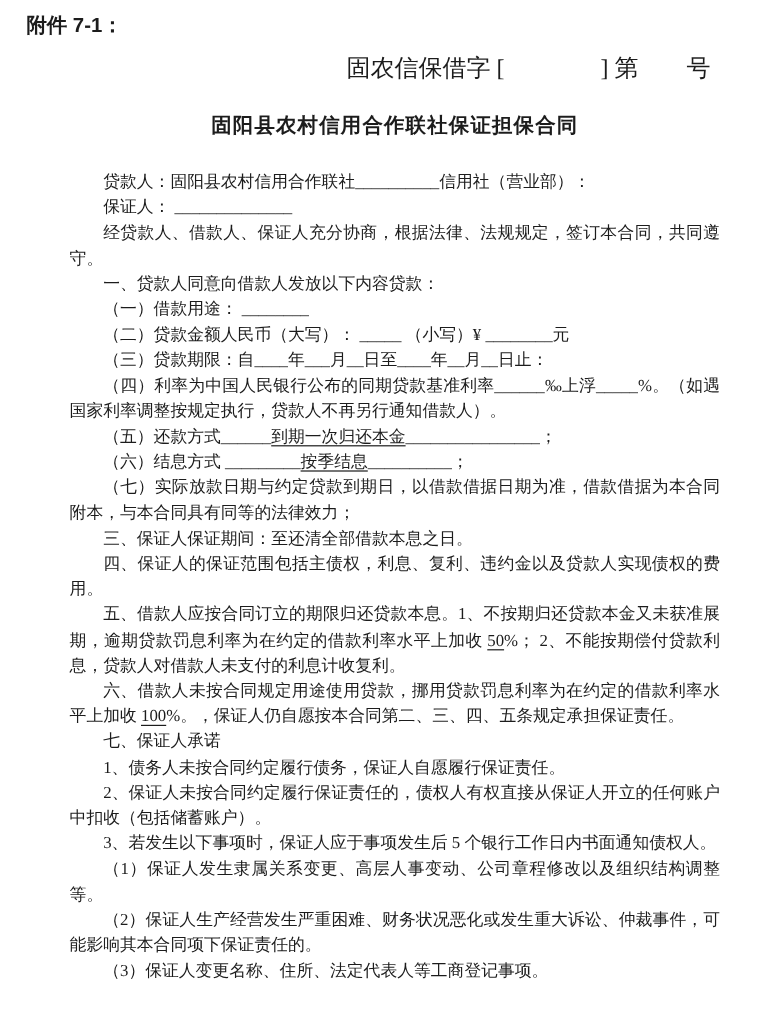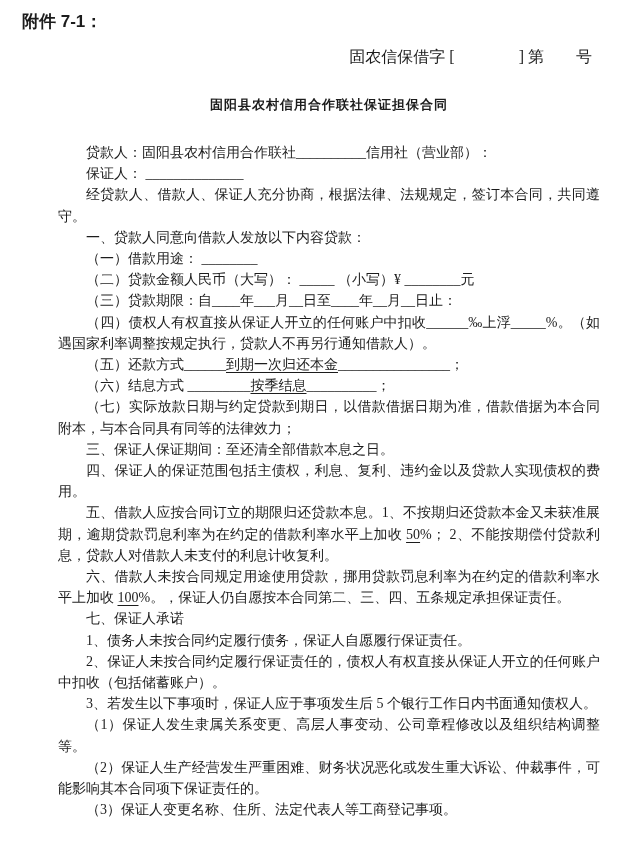--- a/index.html
+++ b/index.html
@@ -8,25 +8,25 @@
     font-family:"Liberation Serif","DejaVu Serif",serif;
     position:relative;box-sizing:border-box;
     padding:10px 38px 6px 58px;overflow:hidden;
     margin:0 auto;
   }
   .attachment{
     font-family:"Liberation Sans","DejaVu Sans",sans-serif;
     font-weight:bold;font-size:17px;margin-left:-36px;line-height:24px;
   }
   .doc-number{
-    text-align:right;font-size:16px;margin-top:13px;padding-right:8px;
+    text-align:right;font-size:20px;margin-top:13px;padding-right:8px;
     line-height:20px;white-space:pre;
   }
   .title{
-    text-align:center;font-size:13px;font-weight:bold;
+    text-align:center;font-size:17px;font-weight:bold;
     margin:27px 0 0 0;line-height:22px;letter-spacing:1px;
   }
   .body{margin-top:26px;}
   .para{
     margin:0;text-indent:2em;text-align:justify;
     line-height:21.2px;font-size:14px;
     word-break:break-all;
   }
   .filled{
     text-decoration:underline;
@@ -42,21 +42,21 @@
   <div class="doc-number">固农信保借字 [　　　　] 第　　号</div>
   <div class="title">固阳县农村信用合作联社保证担保合同</div>
   <div class="body">
       <p class="para"><span>贷款人：固阳县农村信用合作联社</span><span class="blank-run">__________</span><span>信用社（营业部）：</span></p>
       <p class="para"><span>保证人： </span><span class="blank-run">______________</span></p>
       <p class="para"><span>经贷款人、借款人、保证人充分协商，根据法律、法规规定，签订本合同，共同遵守。</span></p>
       <p class="para"><span>一、贷款人同意向借款人发放以下内容贷款：</span></p>
       <p class="para"><span>（一）借款用途： </span><span class="blank-run">________</span></p>
       <p class="para"><span>（二）贷款金额人民币（大写）： </span><span class="blank-run">_____</span><span> （小写）¥ </span><span class="blank-run">________</span><span>元</span></p>
       <p class="para"><span>（三）贷款期限：自</span><span class="blank-run">____</span><span>年</span><span class="blank-run">___</span><span>月</span><span class="blank-run">__</span><span>日至</span><span class="blank-run">____</span><span>年</span><span class="blank-run">__</span><span>月</span><span class="blank-run">__</span><span>日止：</span></p>
-      <p class="para"><span>（四）债权人有权直接从保证人开立的任何账户中扣收</span><span class="blank-run">______</span><span>‰上浮</span><span class="blank-run">_____</span><span>%。（如遇国家利率调整按规定执行，贷款人不再另行通知借款人）。</span></p>
+      <p class="para"><span>（四）利率为中国人民银行公布的同期贷款基准利率</span><span class="blank-run">______</span><span>‰上浮</span><span class="blank-run">_____</span><span>%。（如遇国家利率调整按规定执行，贷款人不再另行通知借款人）。</span></p>
       <p class="para"><span>（五）还款方式</span><span class="blank-run">______</span><span class="filled">到期一次归还本金</span><span class="blank-run">________________</span><span>；</span></p>
       <p class="para"><span>（六）结息方式 </span><span class="blank-run">_________</span><span class="filled">按季结息</span><span class="blank-run">__________</span><span>；</span></p>
       <p class="para"><span>（七）实际放款日期与约定贷款到期日，以借款借据日期为准，借款借据为本合同附本，与本合同具有同等的法律效力；</span></p>
       <p class="para"><span>三、保证人保证期间：至还清全部借款本息之日。</span></p>
       <p class="para"><span>四、保证人的保证范围包括主债权，利息、复利、违约金以及贷款人实现债权的费用。</span></p>
       <p class="para"><span>五、借款人应按合同订立的期限归还贷款本息。1、不按期归还贷款本金又未获准展期，逾期贷款罚息利率为在约定的借款利率水平上加收 </span><span class="filled">50</span><span>%；  2、不能按期偿付贷款利息，贷款人对借款人未支付的利息计收复利。</span></p>
       <p class="para"><span>六、借款人未按合同规定用途使用贷款，挪用贷款罚息利率为在约定的借款利率水平上加收 </span><span class="filled">100</span><span>%。，保证人仍自愿按本合同第二、三、四、五条规定承担保证责任。</span></p>
       <p class="para"><span>七、保证人承诺</span></p>
       <p class="para"><span>1、债务人未按合同约定履行债务，保证人自愿履行保证责任。</span></p>
       <p class="para"><span>2、保证人未按合同约定履行保证责任的，债权人有权直接从保证人开立的任何账户中扣收（包括储蓄账户）。</span></p>

